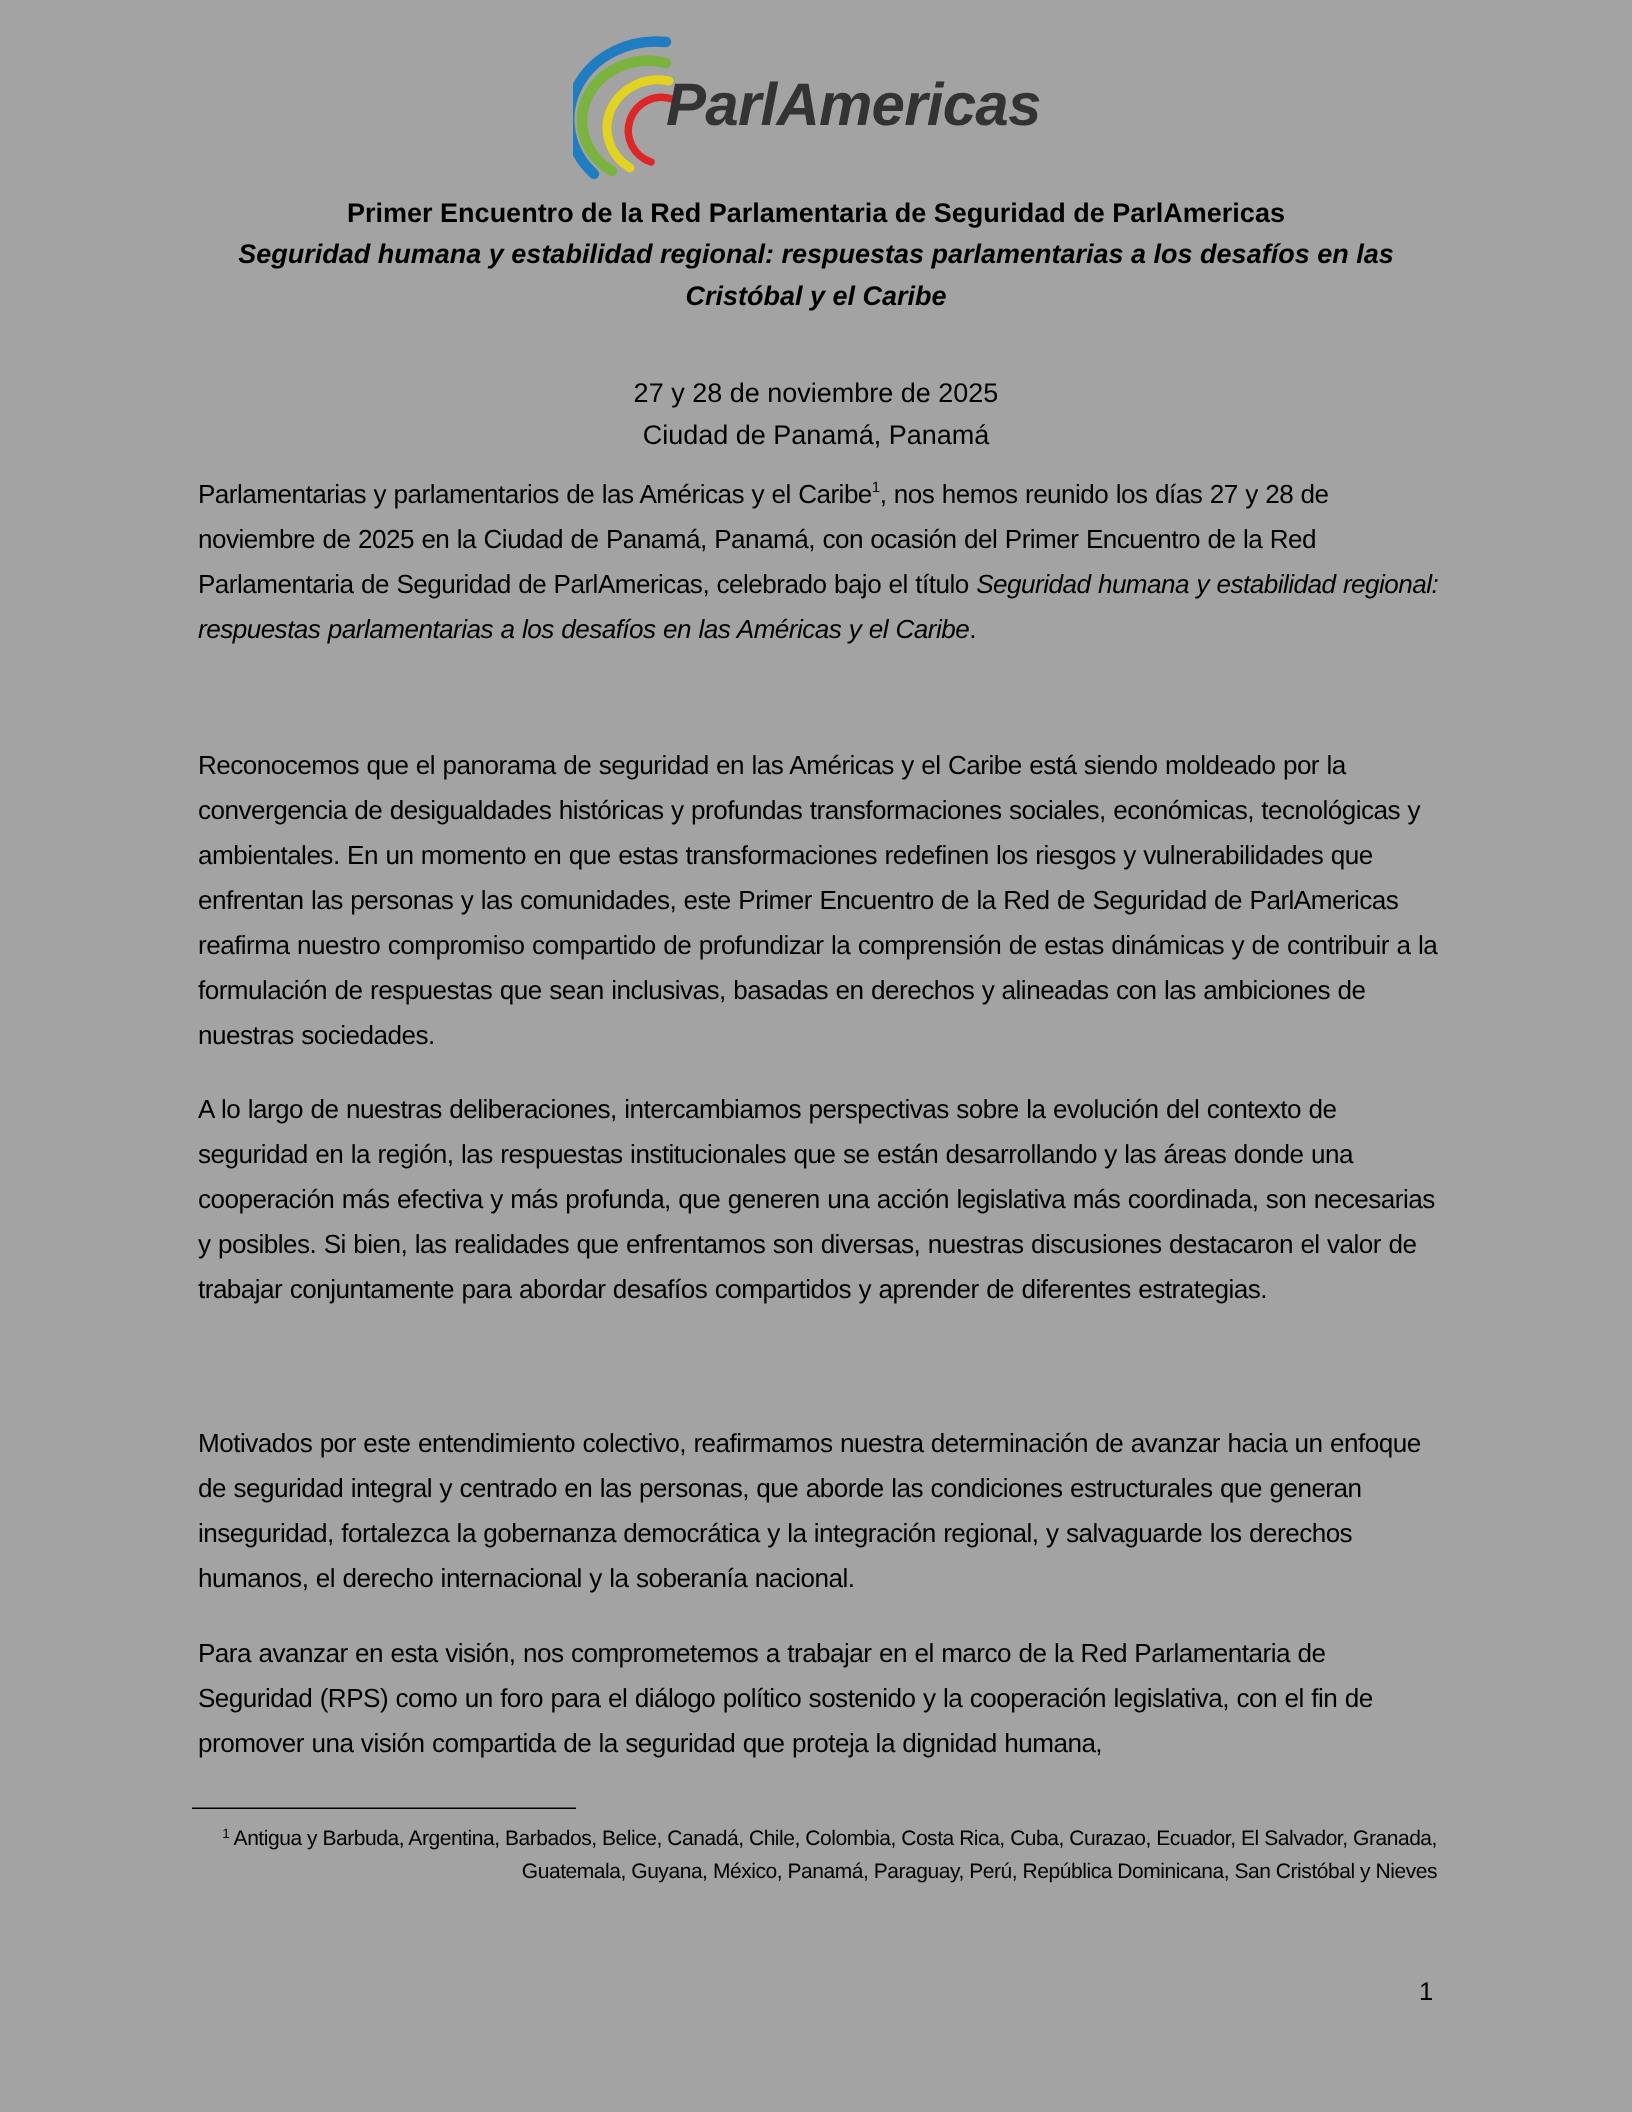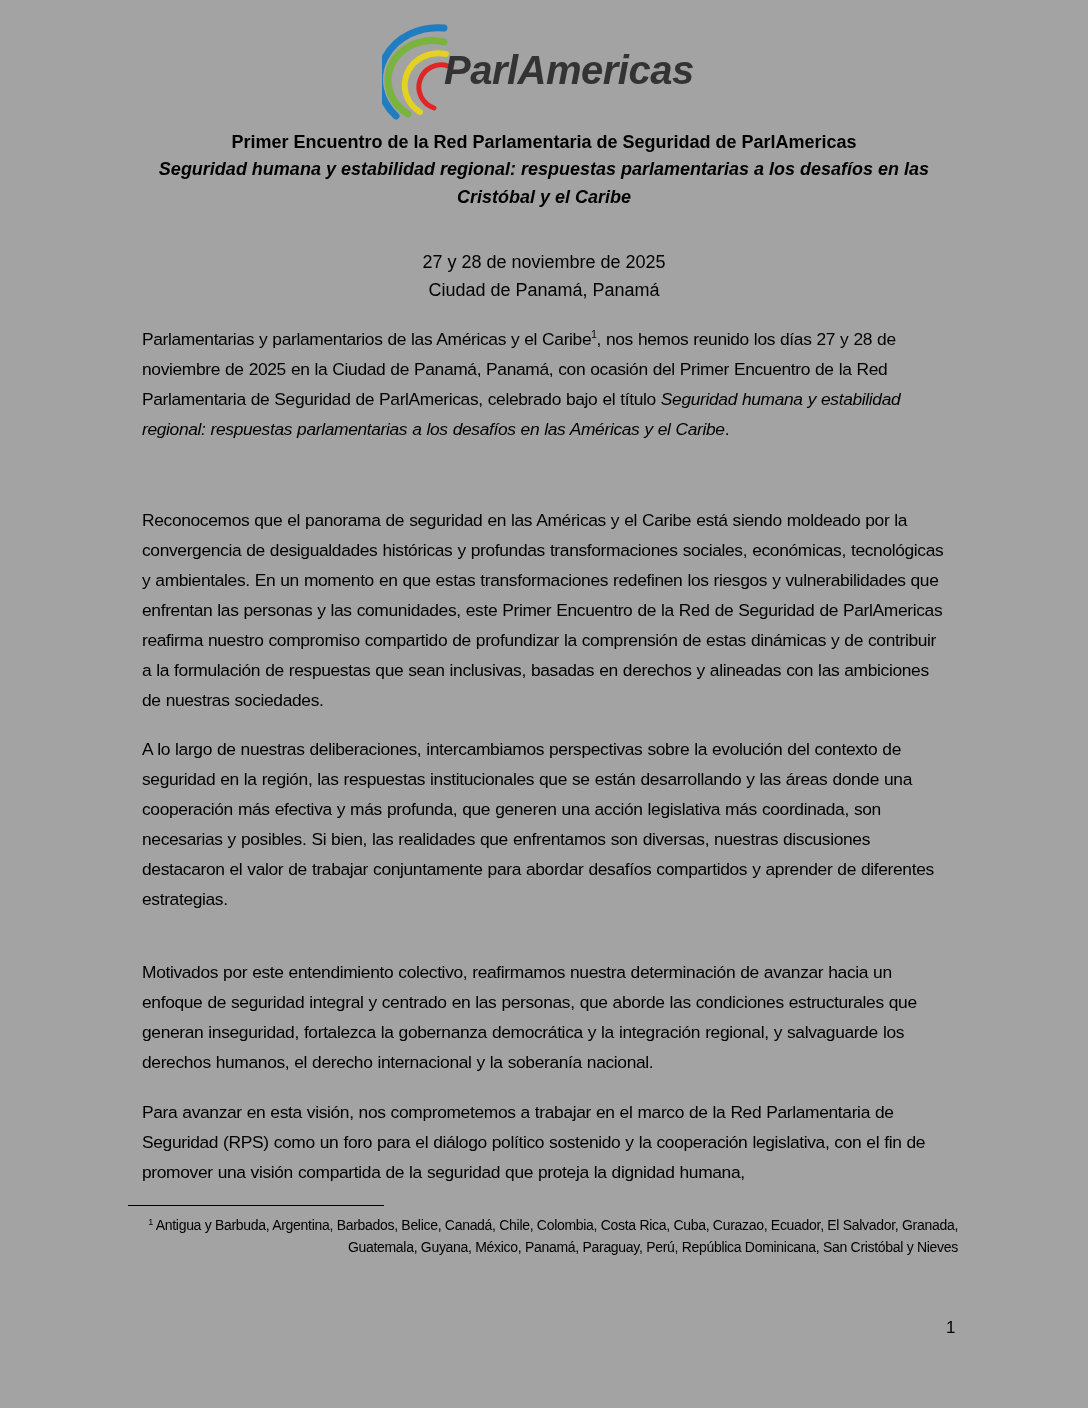--- a/index.html
+++ b/index.html
@@ -62,21 +62,21 @@
       font-size: 17.4px;
       line-height: 30px;
       letter-spacing: -0.35px;
       word-spacing: 0.5px;
     }
     .p1 { top: 310px; }
     .p2 { top: 491px; }
     .p3 { top: 720px; }
     .p4 { top: 943px; }
     .p5 { top: 1083px; }
-    .body-text p { margin: 14px; }
+    .body-text p { margin: 4px; }
     sup { font-size: 10px; line-height: 0; vertical-align: 7px; }
     .footnote-rule {
       position: absolute;
       left: 128px;
       top: 1205px;
       width: 256px;
       height: 0;
       border-top: 1.5px solid #000000;
     }
     .footnote {

